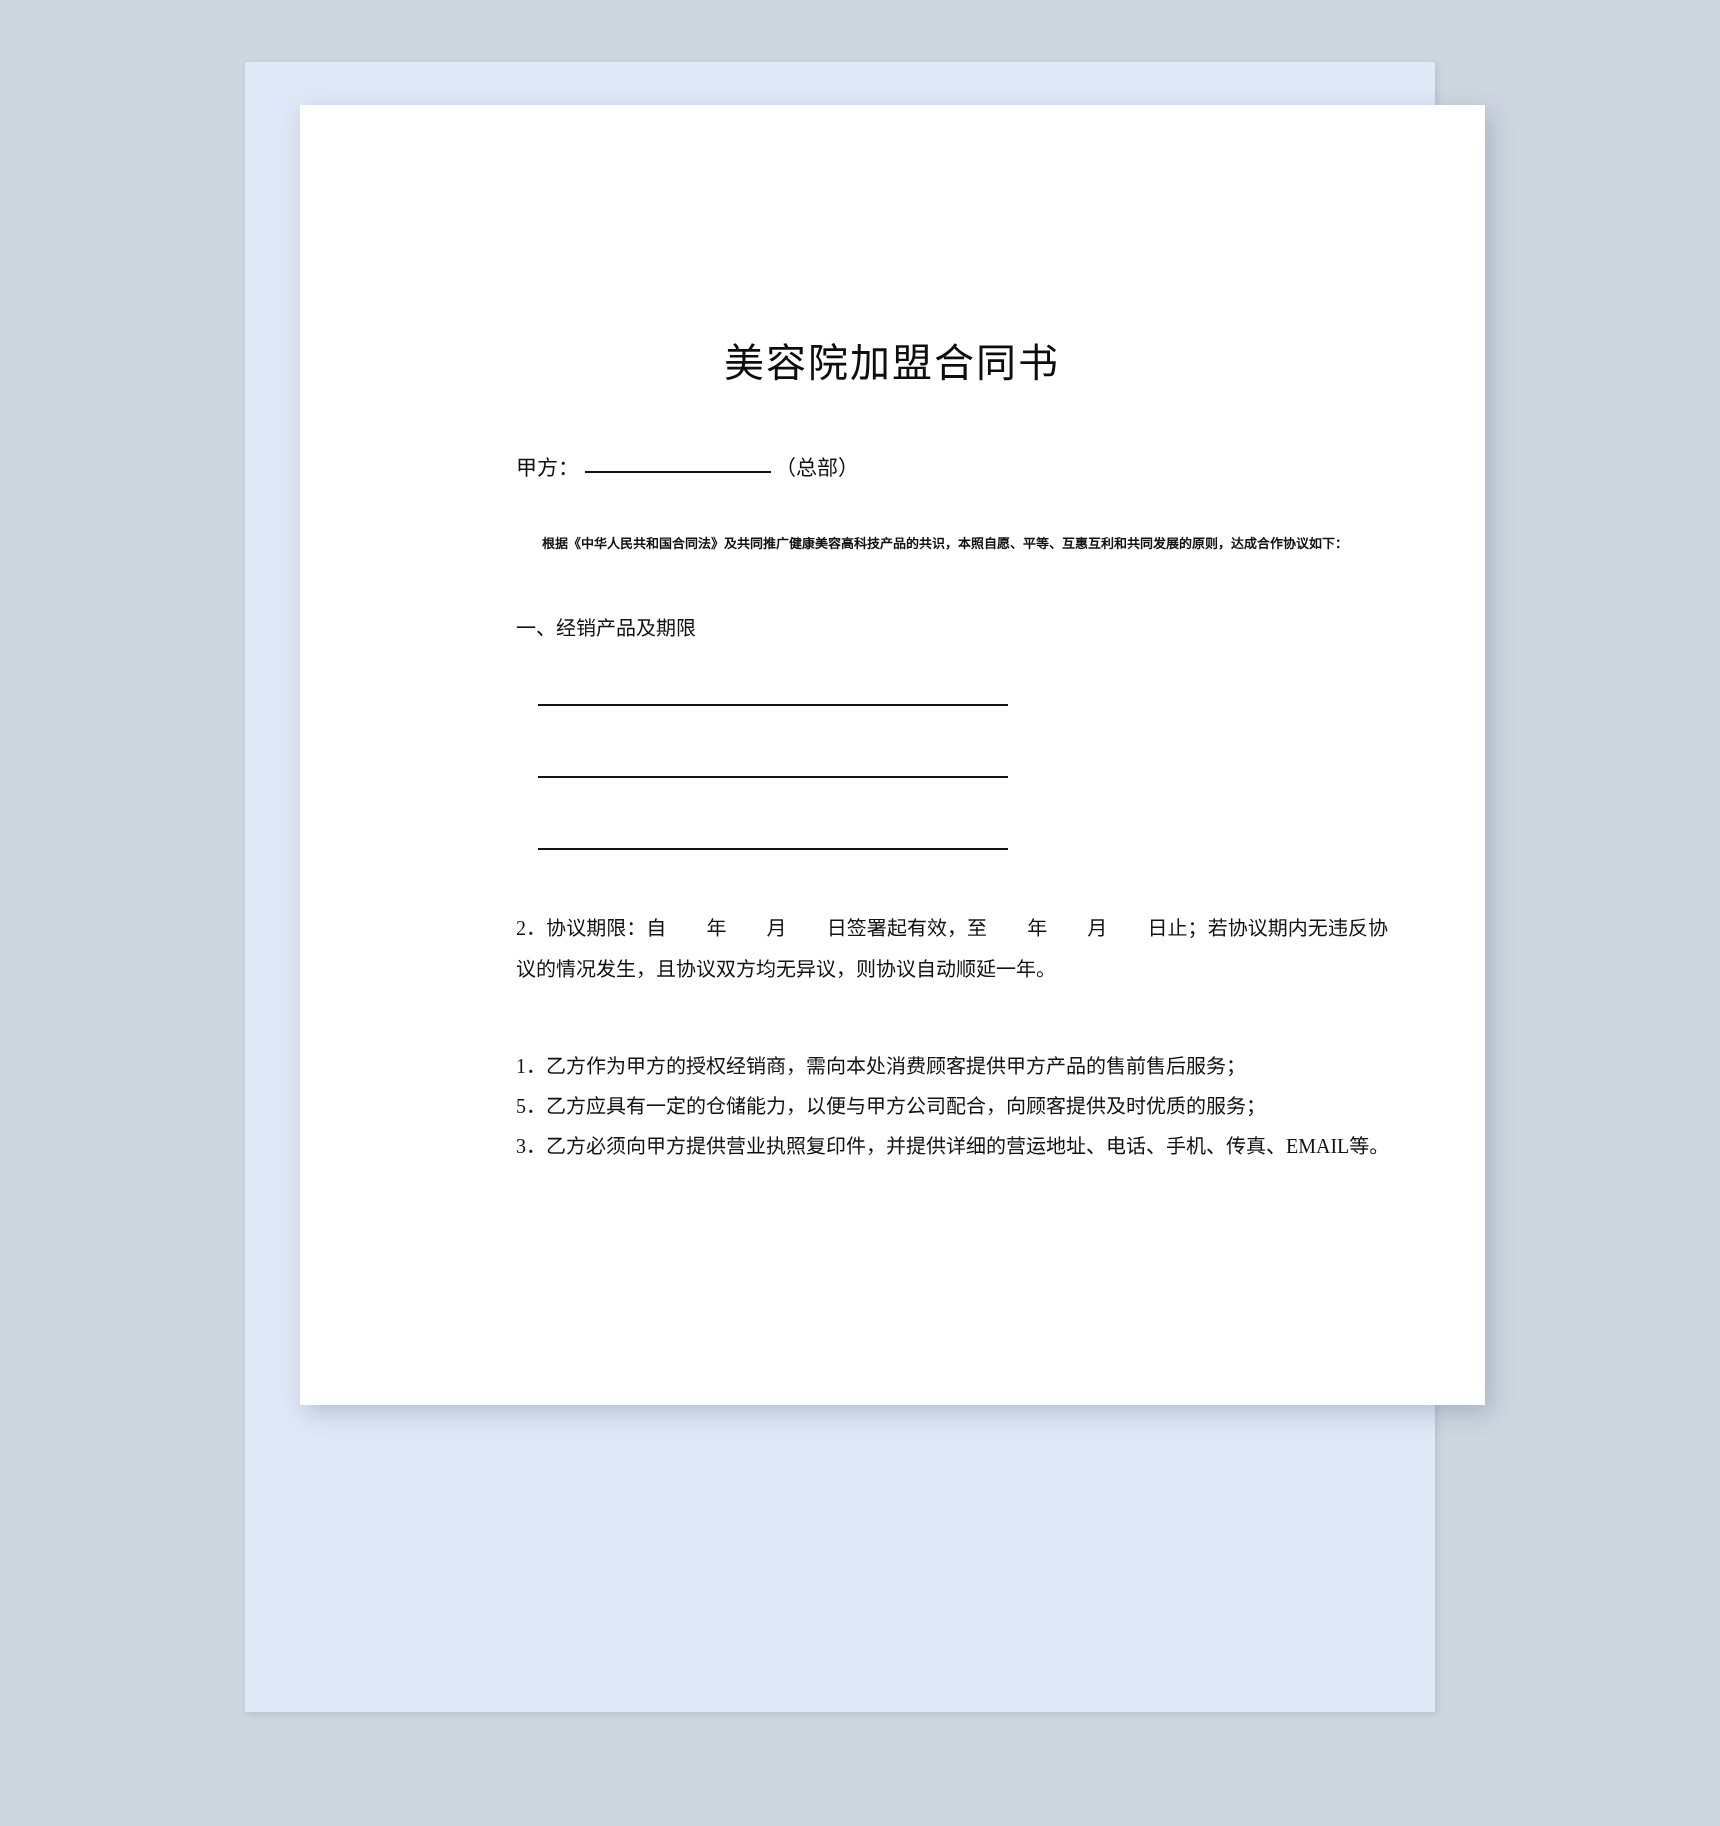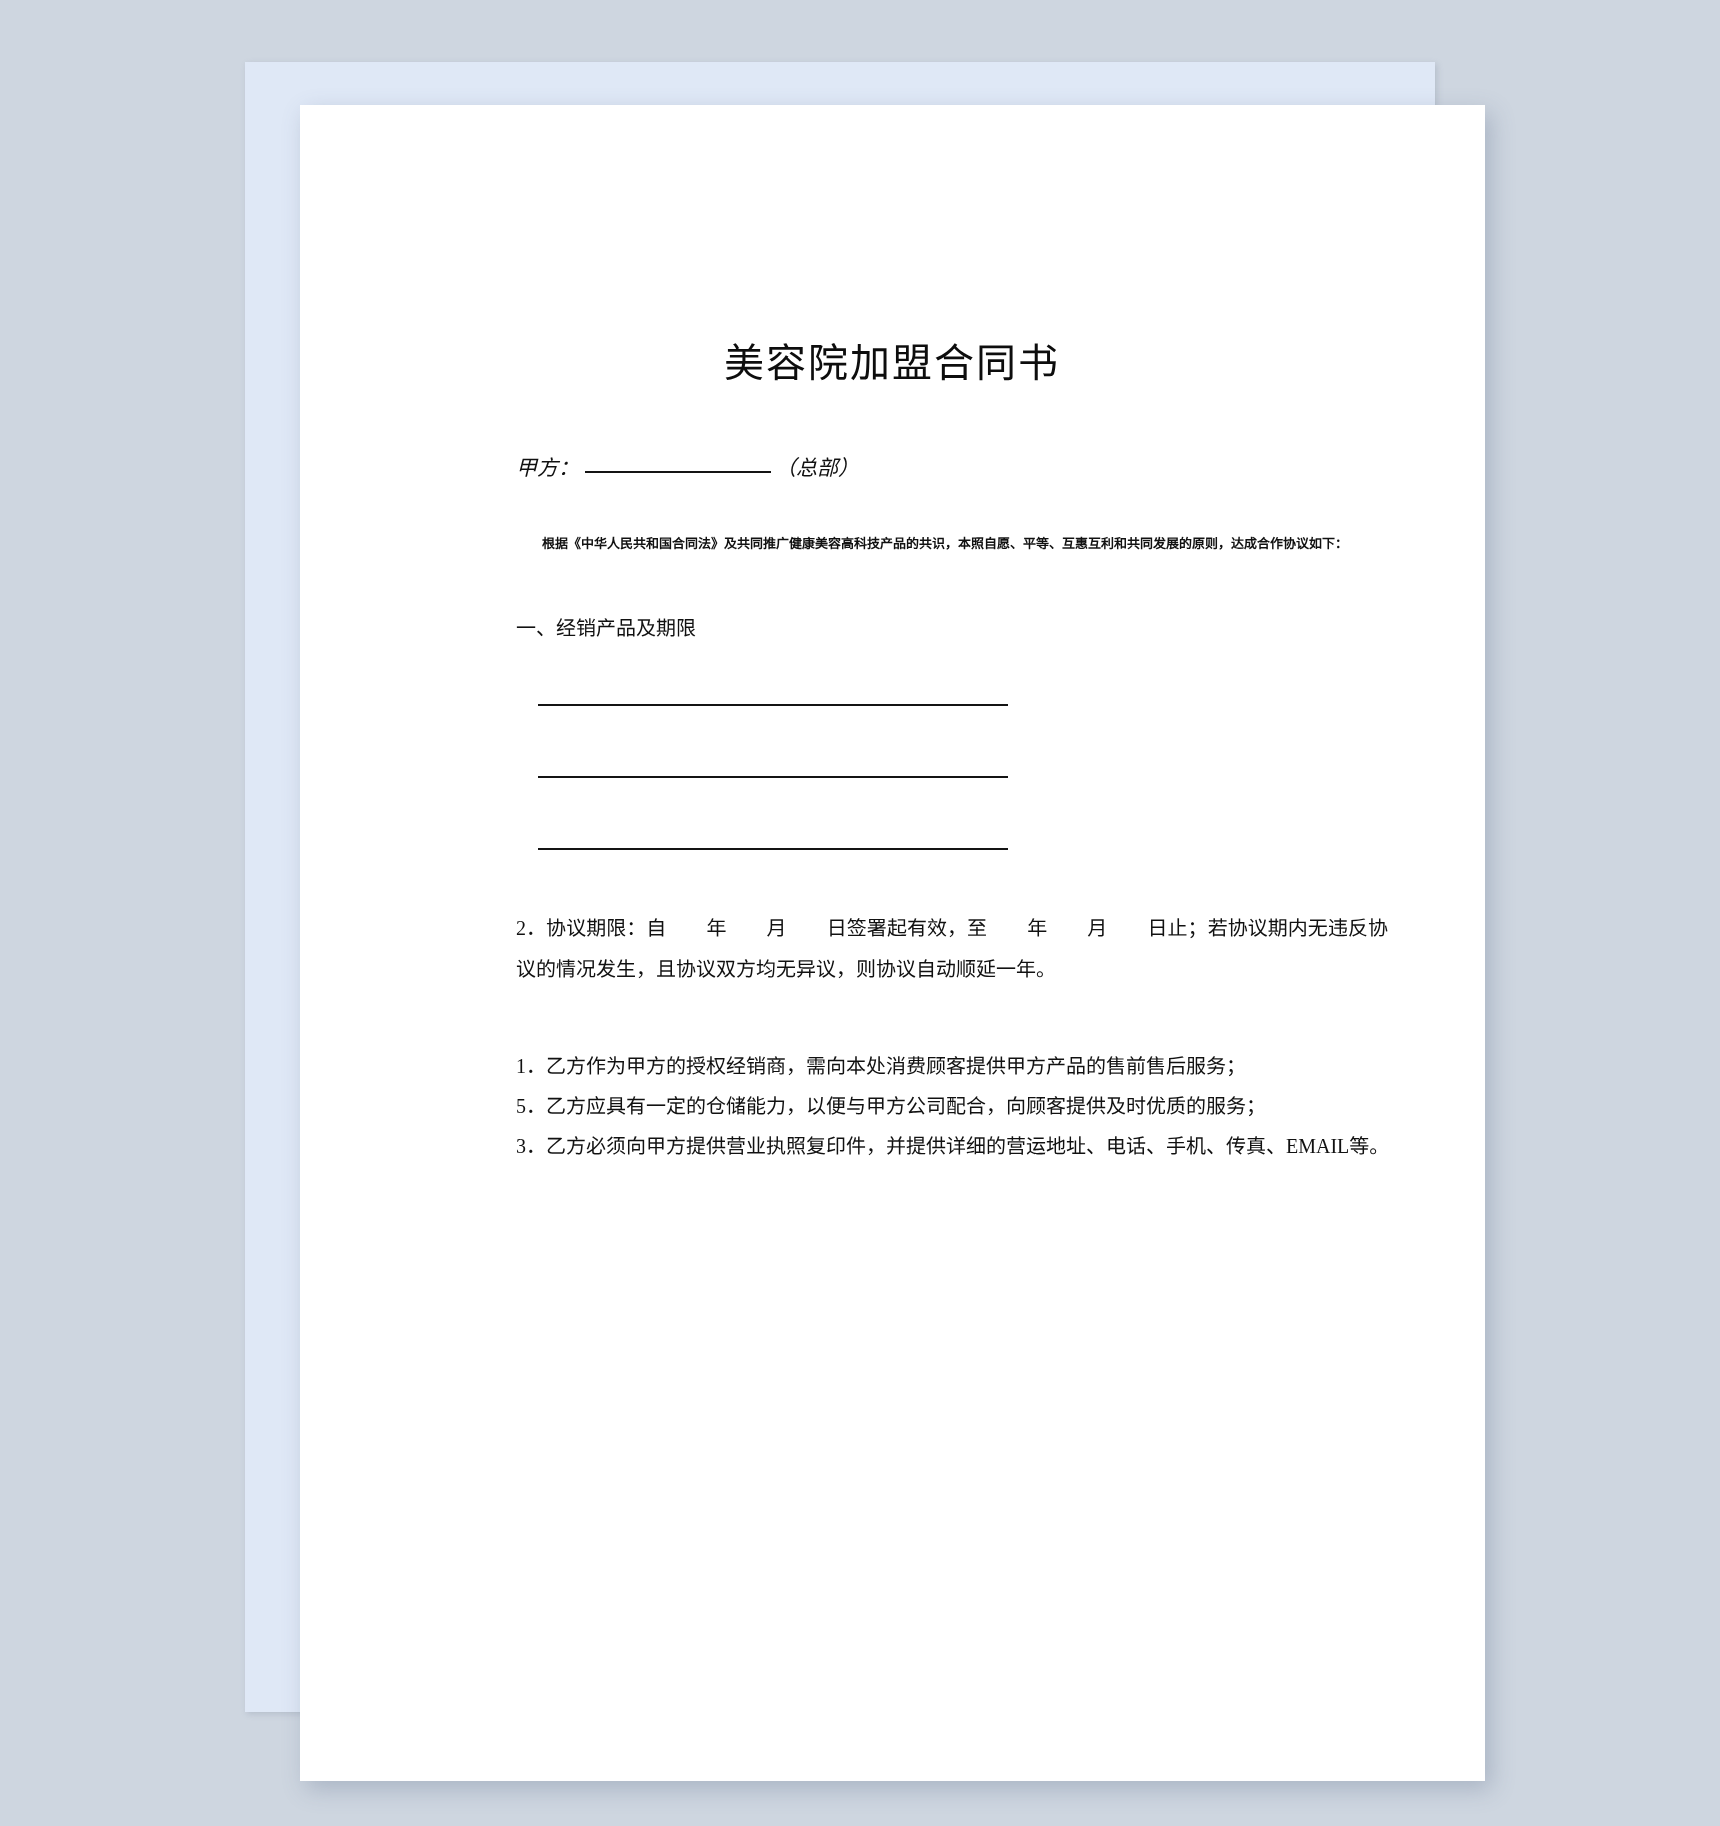--- a/index.html
+++ b/index.html
@@ -30,21 +30,21 @@
     height: 1650px;
     background: #dfe8f6;
     box-shadow: 2px 2px 6px rgba(90, 105, 130, 0.22);
   }
 
   .front-sheet {
     position: absolute;
     left: 300px;
     top: 105px;
     width: 1185px;
-    height: 1676px;
+    height: 1300px;
     background: #ffffff;
     box-shadow: 6px 8px 22px rgba(86, 103, 131, 0.30);
   }
 
   
   .page-frame {
     position: absolute;
     left: 88px;
     top: 119px;
     width: 1008px;
@@ -66,21 +66,20 @@
   .party-block {
     margin-top: 66px;
   }
   .party-line {
     font-size: 21px;
     line-height: 1.5;
     color: #111111;
     margin: 0 0 46px 0;
     padding-left: 128px;
     white-space: nowrap;
-    font-style: italic;
   }
   .party-line .fill {
     display: inline-block;
     width: 186px;
     border-bottom: 2px solid #141414;
     margin: 0 4px 0 6px;
     vertical-align: 2px;
   }
 
   .body-para {

